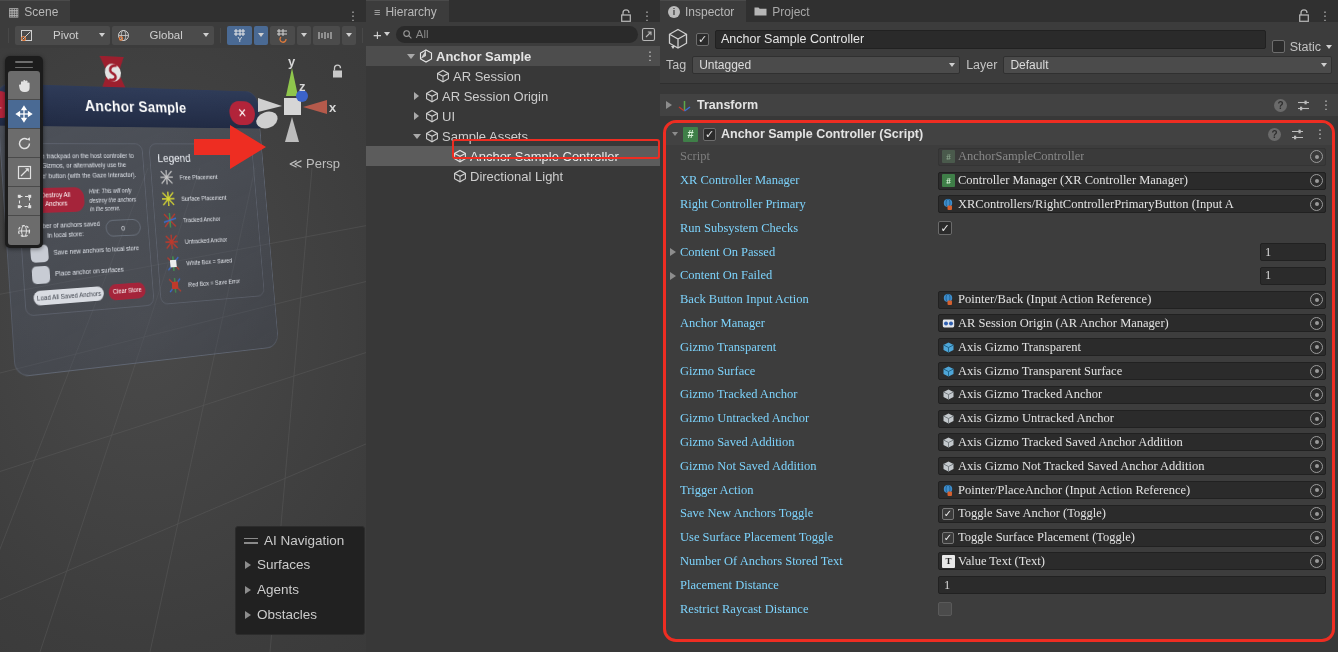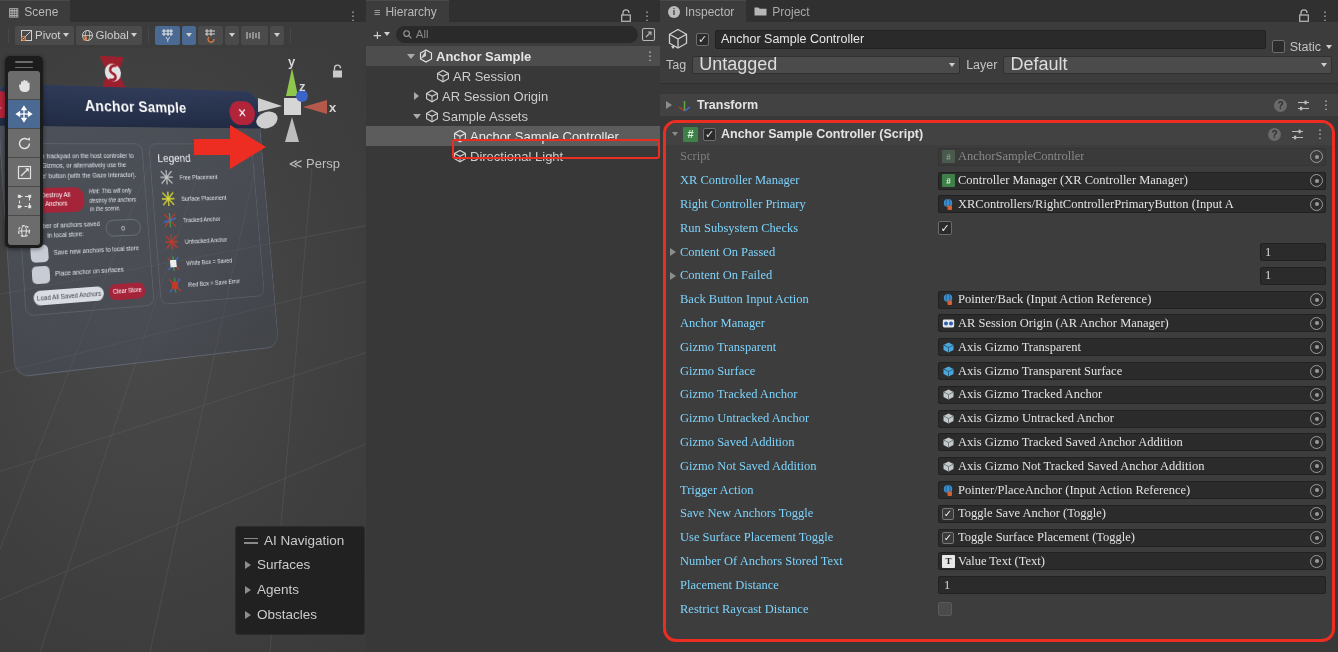--- a/index.html
+++ b/index.html
@@ -20,21 +20,21 @@
        font-size:12px;color:#b8b8b8;background:#3c3c3c;border-top:1px solid #4a4a4a;}
   .tab.inactive{background:#303030;border-top:1px solid transparent;color:#a8a8a8;}
   .tab-icons{margin-left:auto;display:flex;align-items:center;gap:9px;padding-right:7px;color:#b0b0b0;}
   .kebab{letter-spacing:0;font-size:12px;line-height:1;}
 
   
   #scene{left:0;top:0;width:366px;height:652px;background:#383838;}
   #scene-toolbar{position:absolute;top:22px;left:0;width:366px;height:26px;background:#3c3c3c;
      display:flex;align-items:center;padding:0 4px;gap:2px;}
   .tb-sep{width:1px;height:15px;background:#2a2a2a;margin:0 4px;border-right:1px solid #484848;}
-  .tb-btn{height:19px;display:flex;align-items:center;gap:2px;padding:0 5px;background:#4b4b4b;
+  .tb-btn{height:19px;display:flex;align-items:center;gap:20px;padding:0 5px;background:#4b4b4b;
      border-radius:2px;font-size:11.5px;color:#cfcfcf;white-space:nowrap;}
   .tb-btn.on{background:#4a6a94;}
   .tb-btn.plain{background:#4b4b4b;}
   .tri-d{width:0;height:0;border-left:3.5px solid transparent;border-right:3.5px solid transparent;
      border-top:4px solid #cfcfcf;}
   #scene-view{position:absolute;top:48px;left:0;width:366px;height:604px;overflow:hidden;
      background:radial-gradient(ellipse 150% 120% at 40% 45%, #4a4a4a 0%, #3d3d3d 45%, #333 100%);}
 
   
   #tool-palette{position:absolute;left:5px;top:8px;width:38px;background:#1c1c1c;border-radius:5px;
@@ -115,21 +115,21 @@
   #insp-head{position:absolute;top:22px;left:0;width:678px;height:62px;background:#3c3c3c;border-bottom:1px solid #2f2f2f;}
   #insp-name-row{display:flex;align-items:center;height:30px;padding:4px 6px 0 6px;gap:6px;}
   .cube-ico{width:24px;height:24px;flex:none;}
   .ck{width:13px;height:13px;border:1px solid #6d6d6d;background:#2b2b2b;border-radius:2px;
       display:flex;align-items:center;justify-content:center;color:#e4e4e4;font-size:11px;line-height:1;flex:none;}
   .txtfield{height:19px;background:#2a2a2a;border:1px solid #212121;border-radius:2px;color:#e6e6e6;
       font-size:12.5px;display:flex;align-items:center;padding:0 5px;}
   #static-wrap{display:flex;align-items:center;gap:5px;color:#c3c3c3;font-size:12.5px;flex:none;margin-top:15px;}
   #insp-tag-row{display:flex;align-items:center;height:22px;padding:3px 6px 0 6px;gap:6px;font-size:12.5px;}
   .lbl-sm{color:#c3c3c3;font-size:12.5px;flex:none;}
-  .dd{height:18px;background:#4b4b4b;border:1px solid #303030;border-radius:2px;color:#dcdcdc;font-size:18px;
+  .dd{height:18px;background:#4b4b4b;border:1px solid #303030;border-radius:2px;color:#dcdcdc;font-size:12px;
       display:flex;align-items:center;padding:0 4px 0 6px;}
   .dd .tri-d{margin-left:auto;}
 
   .comp-head{height:22px;display:flex;align-items:center;gap:5px;padding:0 6px;background:#424242;}
   .comp-head .ttl{font-size:12.5px;color:#e3e3e3;font-weight:bold;}
   .comp-icons{margin-left:auto;display:flex;align-items:center;gap:10px;color:#bcbcbc;}
   .circ-q{width:13px;height:13px;border-radius:50%;background:#6a6a6a;color:#2e2e2e;font-size:10px;
       display:flex;align-items:center;justify-content:center;font-weight:bold;}
 
   
@@ -540,20 +540,31 @@
         <span class="foldr">
             <span class="tri-r2"></span>
           </span>
         <svg width="14" height="14" viewBox="0 0 14 14">
           <polygon points="7,1.4 12.4,4.4 12.4,9.8 7,12.8 1.6,9.8 1.6,4.4" fill="none" stroke="#cfcfcf" stroke-width="1.1"></polygon>
           <path d="M1.6 4.4 L7 7.3 L12.4 4.4 M7 7.3 V12.8" fill="none" stroke="#cfcfcf" stroke-width="1.1"></path>
         </svg>
         <span>AR Session Origin</span>
       </div>
 
+      <div class="hrow">
+        <span style="width:42px;display:inline-block"></span>
+        <span class="foldr">
+            <span class="tri-r2"></span>
+          </span>
+        <svg width="14" height="14" viewBox="0 0 14 14">
+          <polygon points="7,1.4 12.4,4.4 12.4,9.8 7,12.8 1.6,9.8 1.6,4.4" fill="none" stroke="#cfcfcf" stroke-width="1.1"></polygon>
+          <path d="M1.6 4.4 L7 7.3 L12.4 4.4 M7 7.3 V12.8" fill="none" stroke="#cfcfcf" stroke-width="1.1"></path>
+        </svg>
+        <span>UI</span>
+      </div>
 
       <div class="hrow">
         <span style="width:42px;display:inline-block"></span>
         <span class="foldr">
             <span class="tri-d2"></span>
           </span>
         <svg width="14" height="14" viewBox="0 0 14 14">
           <polygon points="7,1.4 12.4,4.4 12.4,9.8 7,12.8 1.6,9.8 1.6,4.4" fill="none" stroke="#cfcfcf" stroke-width="1.1"></polygon>
           <path d="M1.6 4.4 L7 7.3 L12.4 4.4 M7 7.3 V12.8" fill="none" stroke="#cfcfcf" stroke-width="1.1"></path>
         </svg>

